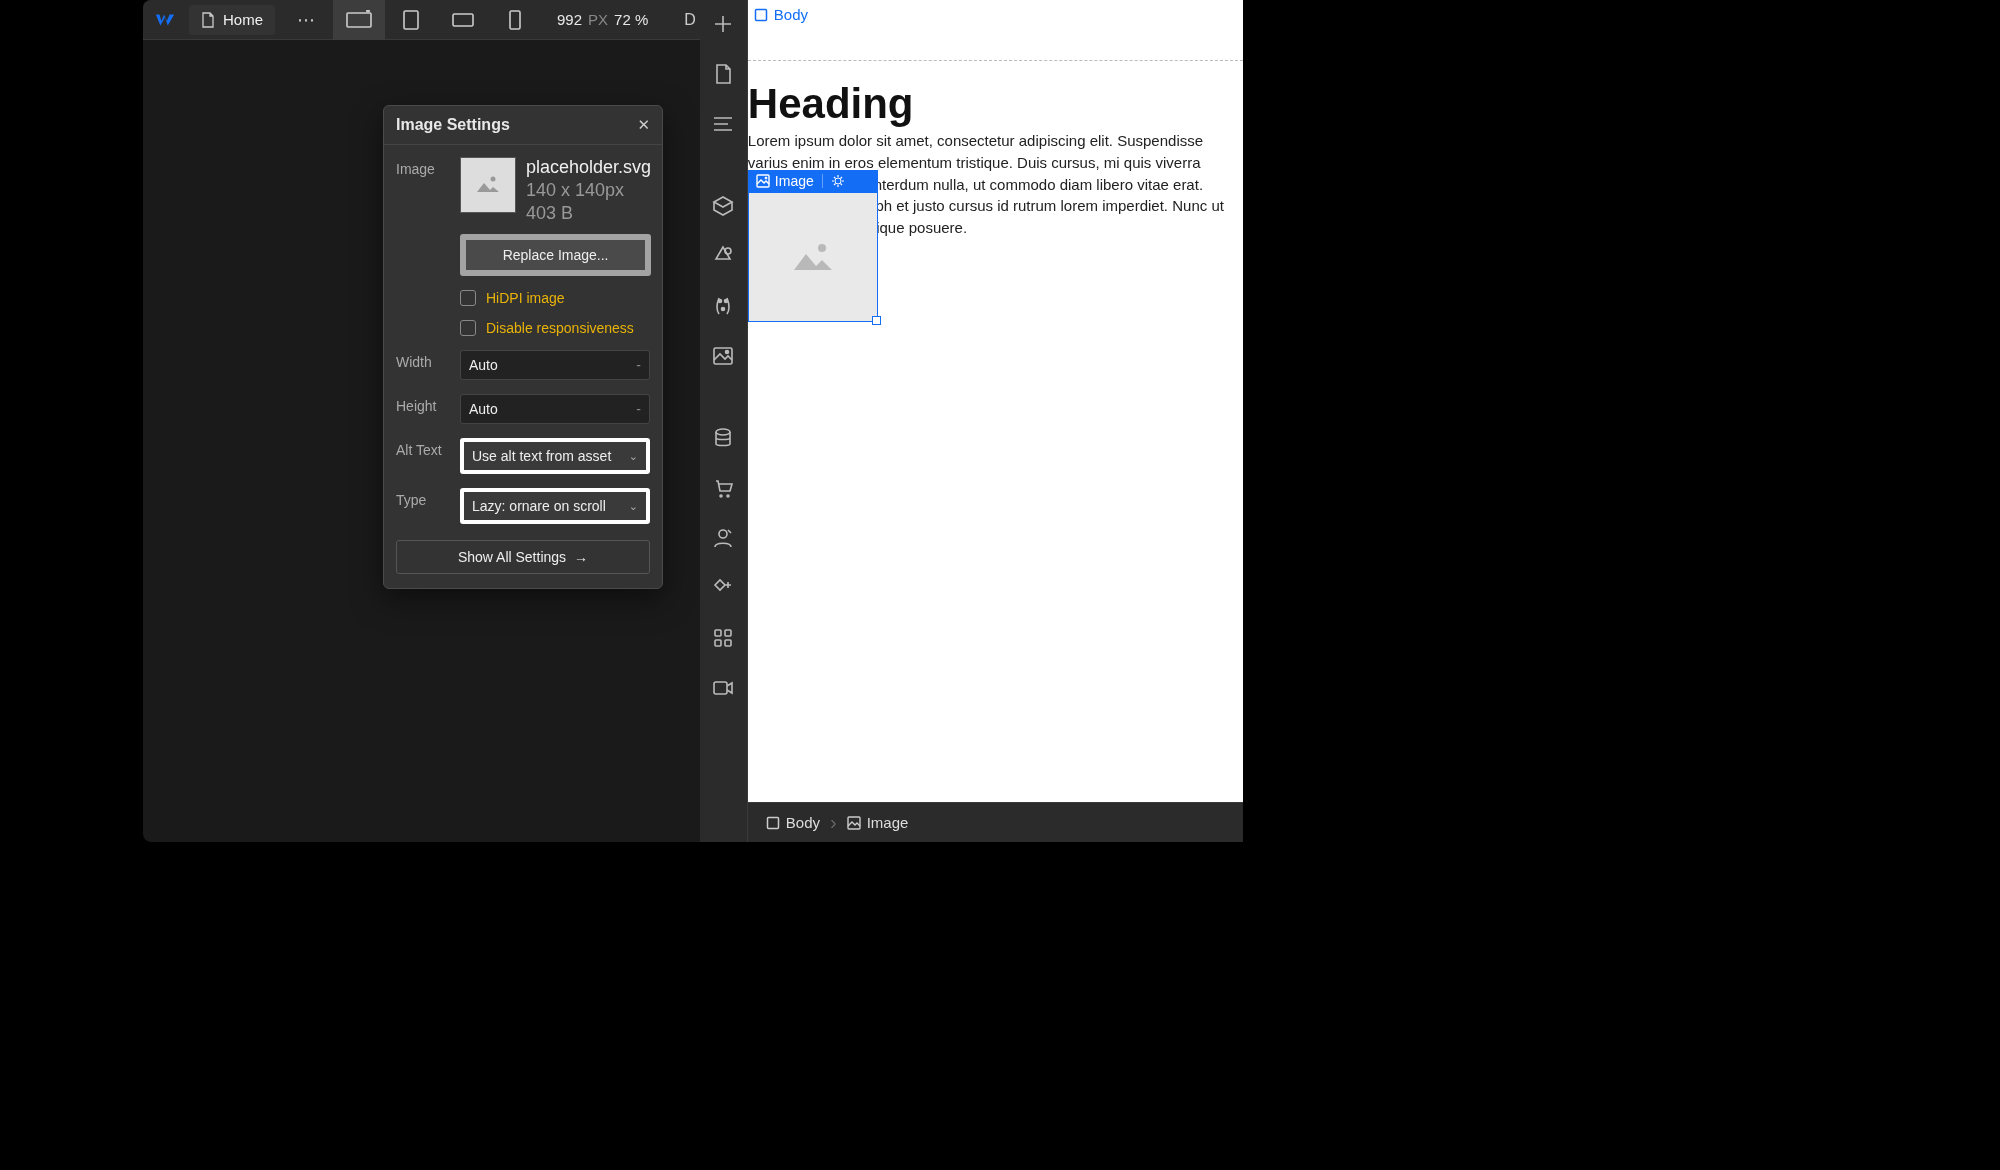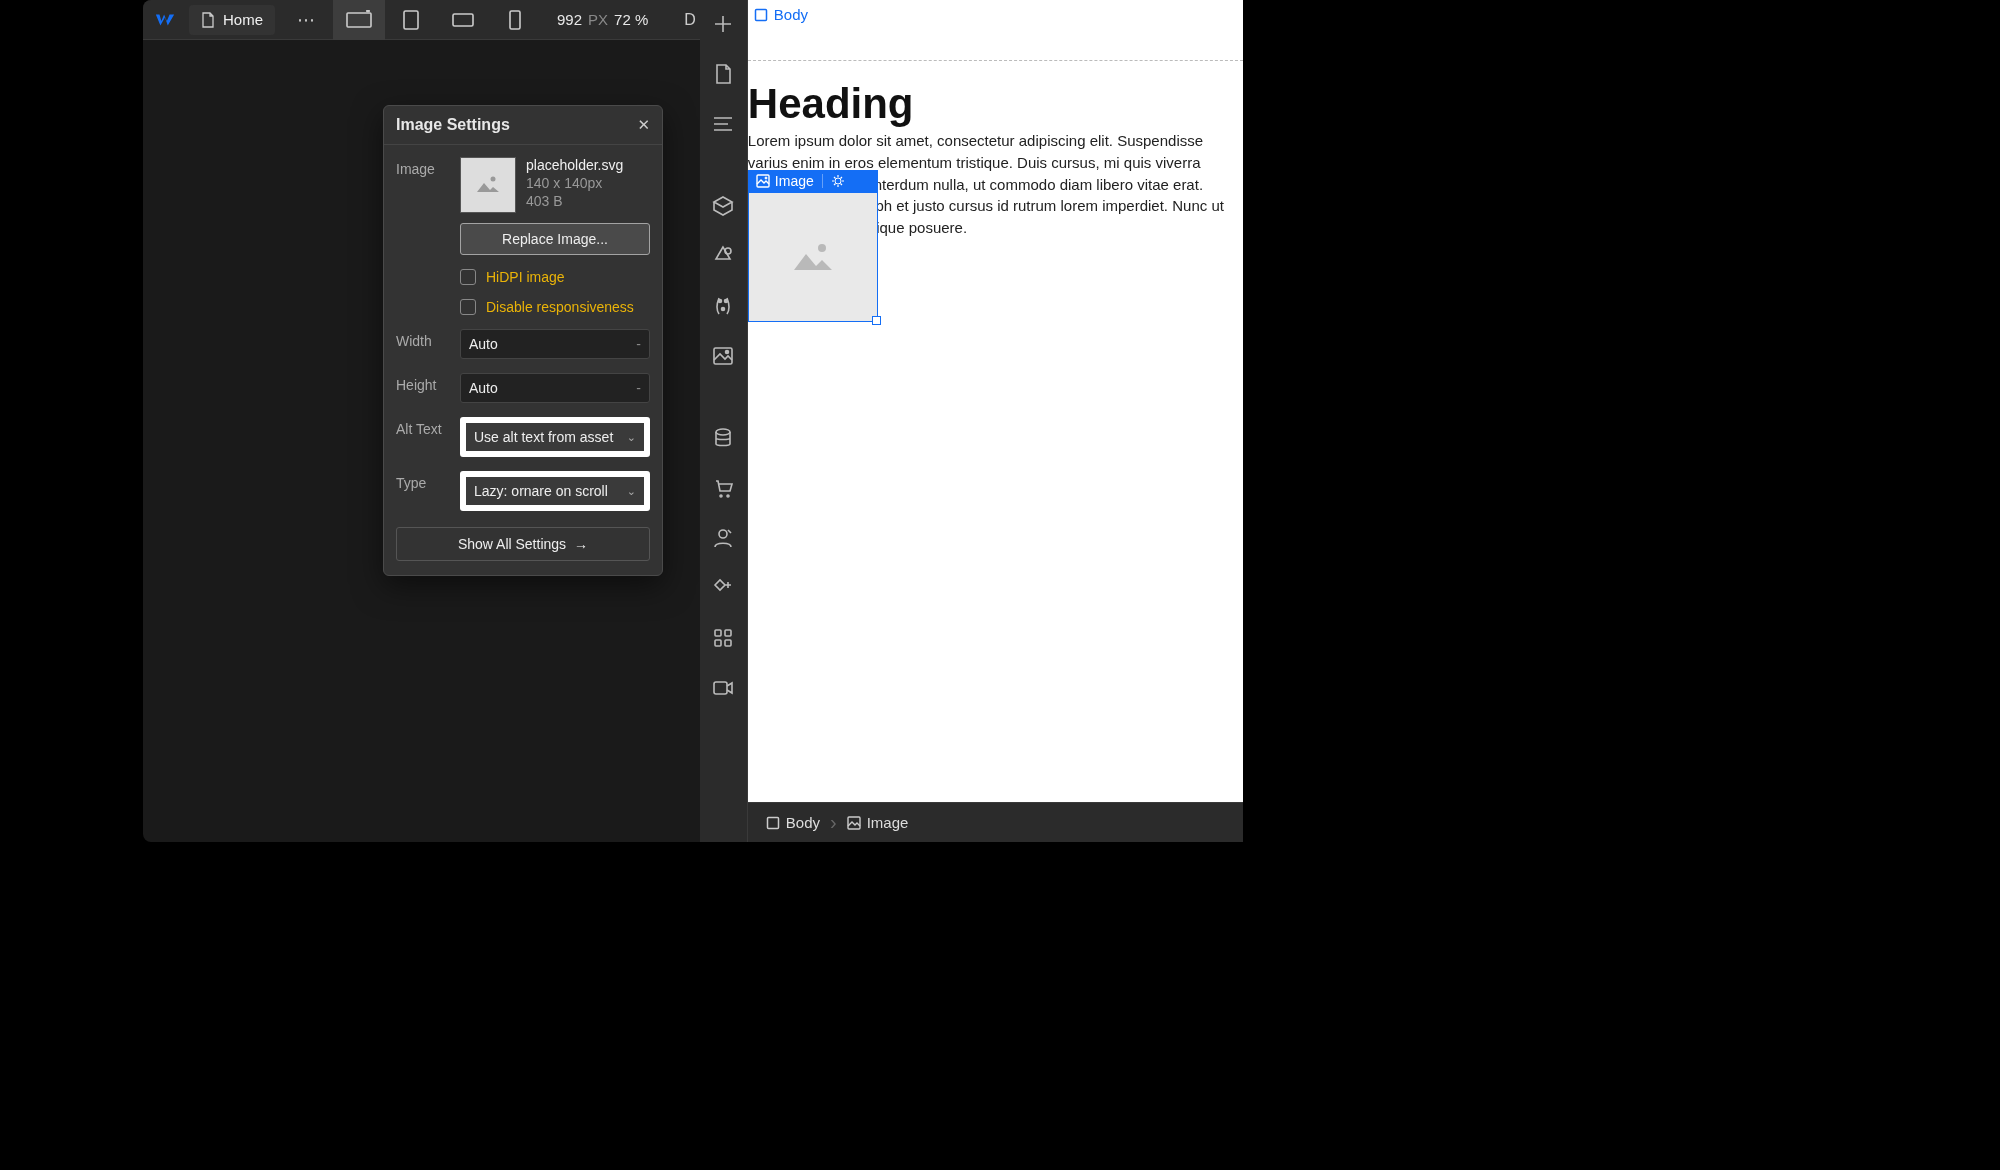--- a/index.html
+++ b/index.html
@@ -62,30 +62,30 @@
 .pop-head { display: flex; justify-content: space-between; padding: 10px 12px; border-bottom: 1px solid #444; }
 .pop-title { font-size: 16px; font-weight: 600; }
 .pop-close { color: #ccc; font-size: 15px; cursor: pointer; }
 .pop-body { padding: 12px; display: flex; flex-direction: column; gap: 14px; }
 .field-row { display: flex; align-items: flex-start; gap: 10px; }
 .field-label { width: 54px; font-size: 14px; color: #aaa; padding-top: 4px; flex-shrink: 0; }
 .field-ctrl { flex: 1; }
 .thumb-row { display: flex; gap: 10px; }
 .thumb { width: 56px; height: 56px; background: #ddd; border: 1px solid #555; display: flex; align-items: center; justify-content: center; }
 .thumb svg { fill: #999; }
-.thumb-meta { display: flex; flex-direction: column; gap: 2px; font-size: 14px; }
+.thumb-meta { display: flex; flex-direction: column; gap: 2px; font-size: 18px; }
 .thumb-meta .fn { color: #f0f0f0; }
 .thumb-meta .dim, .thumb-meta .sz { color: #999; }
-.replace-btn { margin-top: 10px; width: 100%; background: #4a4a4a; border: 1px solid #a3a3a3; color: #eee; font-size: 14px; padding: 7px 0; border-radius: 3px; text-align: center; cursor: pointer; }
+.replace-btn { margin-top: 10px; width: 100%; background: #4a4a4a; border: 6px solid #a3a3a3; color: #eee; font-size: 14px; padding: 7px 0; border-radius: 3px; text-align: center; cursor: pointer; }
 .chk-row { display: flex; align-items: center; gap: 10px; padding-left: 64px; }
 .chk { width: 16px; height: 16px; border: 1.5px solid #888; border-radius: 3px; }
 .chk-label { font-size: 14px; color: #eab308; }
 .input-box { width: 100%; background: #222; border: 1px solid #444; border-radius: 3px; padding: 6px 8px; font-size: 14px; color: #eee; display: flex; justify-content: space-between; align-items: center; }
 .input-box .dash { color: #888; }
-.select-box { width: 100%; background: #3a3a3a; border: 6px solid #ffffff; border-radius: 3px; padding: 6px 8px; font-size: 14px; color: #eee; display: flex; justify-content: space-between; align-items: center; }
+.select-box { width: 100%; background: #3a3a3a; border: 4px solid #ffffff; border-radius: 3px; padding: 6px 8px; font-size: 14px; color: #eee; display: flex; justify-content: space-between; align-items: center; }
 .select-box .chev { color: #aaa; font-size: 11px; }
 .showall { margin: 4px 12px 14px; border: 1px solid #555; border-radius: 3px; padding: 8px 0; text-align: center; font-size: 14px; color: #eee; display: flex; align-items: center; justify-content: center; gap: 8px; cursor: pointer; }
 </style>
 </head>
 <body>
 
 <div class="app-shell">
 
   <div class="topbar">
     <div class="wf-logo">

